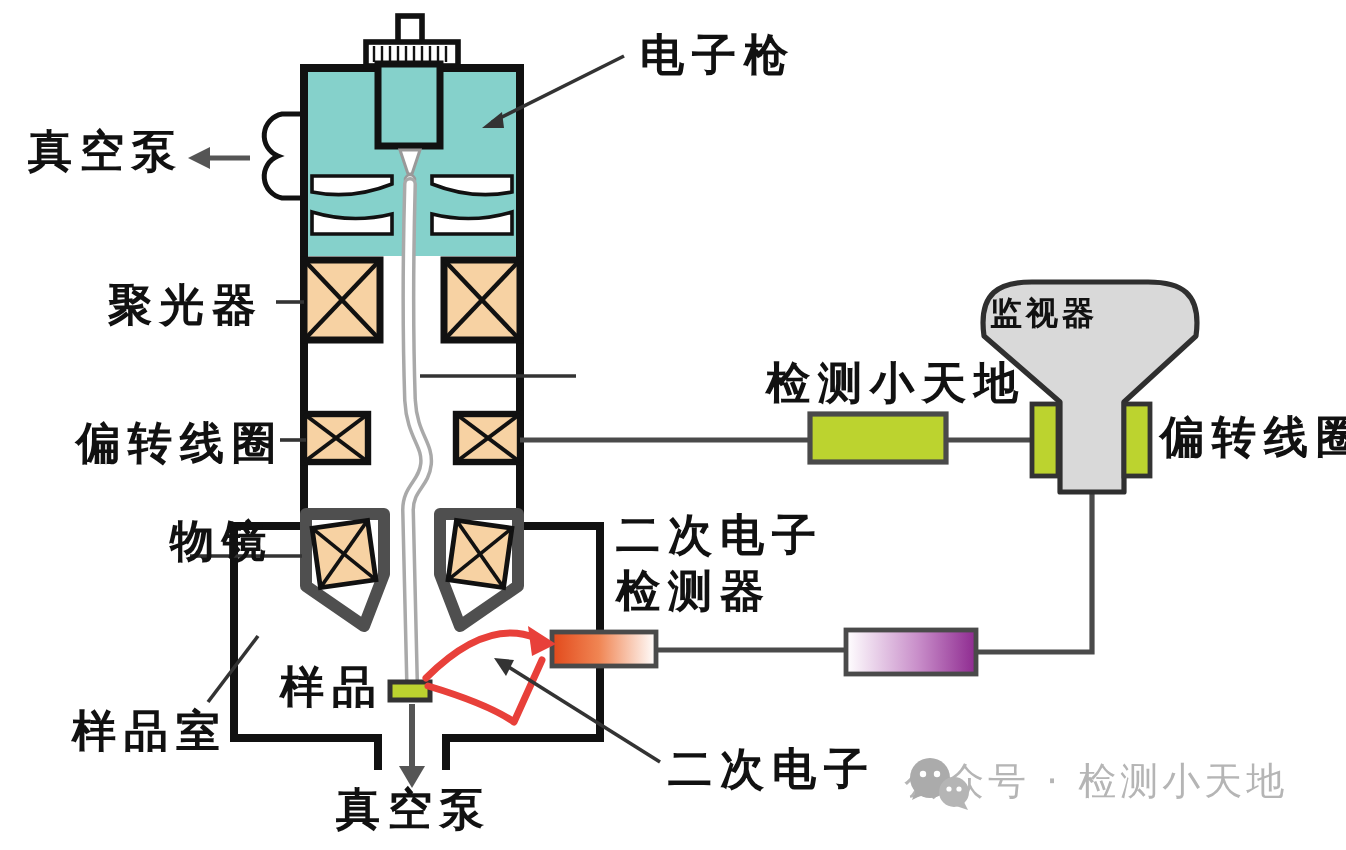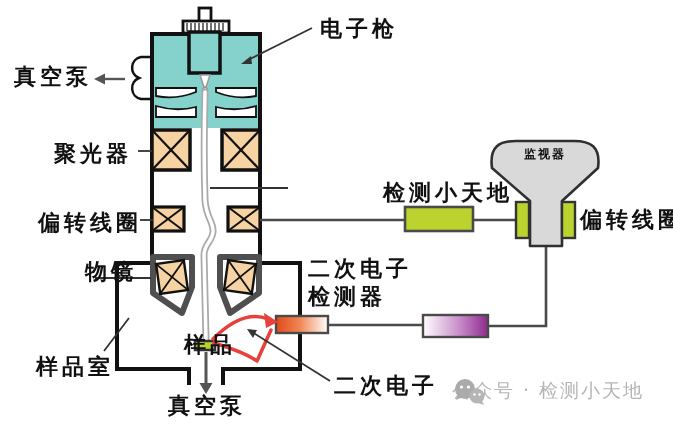--- a/index.html
+++ b/index.html
@@ -6,21 +6,21 @@
   .stage{
     position:relative;width:673px;height:425px;background:#fff;overflow:hidden;
     font-family:"DejaVu Sans","Liberation Sans",sans-serif;
   }
   .stage svg{position:absolute;left:0;top:0;}
   .lbl{
     position:absolute;font-size:22px;font-weight:bold;color:#111;
     letter-spacing:4px;white-space:nowrap;line-height:1.15;
     font-family:"DejaVu Sans","Liberation Sans",sans-serif;
   }
-  .monitor-lbl{width:100px;text-align:center;font-size:12px;letter-spacing:2px;}
+  .monitor-lbl{width:100px;text-align:left;font-size:16px;letter-spacing:2px;}
   .watermark{
     position:absolute;left:452px;top:378px;display:flex;align-items:center;gap:8px;
     color:#b5b5b5;font-size:19px;font-weight:normal;letter-spacing:2px;
   }
 </style>
 </head>
 <body>
 
 <div class="stage">
 
@@ -158,21 +158,21 @@
       <line x1="206" y1="352" x2="206" y2="384" stroke="#555" stroke-width="3"></line>
       <polygon points="206,394 199.5,383 212.5,383" fill="#555"></polygon>
     </g>
   </svg>
 
   <div class="lbl" style="left:320px;top:16px;">电子枪</div>
   <div class="lbl" style="left:14px;top:64px;">真空泵</div>
   <div class="lbl" style="left:54px;top:141px;">聚光器</div>
   <div class="lbl" style="left:38px;top:210px;">偏转线圈</div>
   <div class="lbl" style="left:40px;top:259px;margin-left:45px;">物镜</div>
-  <div class="lbl" style="left:140px;top:332px;margin-left:44px;">样品</div>
+  <div class="lbl" style="left:140px;top:332px;">样品</div>
   <div class="lbl" style="left:36px;top:354px;">样品室</div>
   <div class="lbl" style="left:168px;top:393px;">真空泵</div>
   <div class="lbl" style="left:308px;top:256px;">二次电子</div>
   <div class="lbl" style="left:308px;top:284px;">检测器</div>
   <div class="lbl" style="left:334px;top:373px;">二次电子</div>
   <div class="lbl" style="left:383px;top:180px;">检测小天地</div>
   <div class="lbl monitor-lbl" style="left:495px;top:148px;">监视器</div>
   <div class="lbl" style="left:580px;top:207px;">偏转线圈</div>
 
   <div class="watermark">

